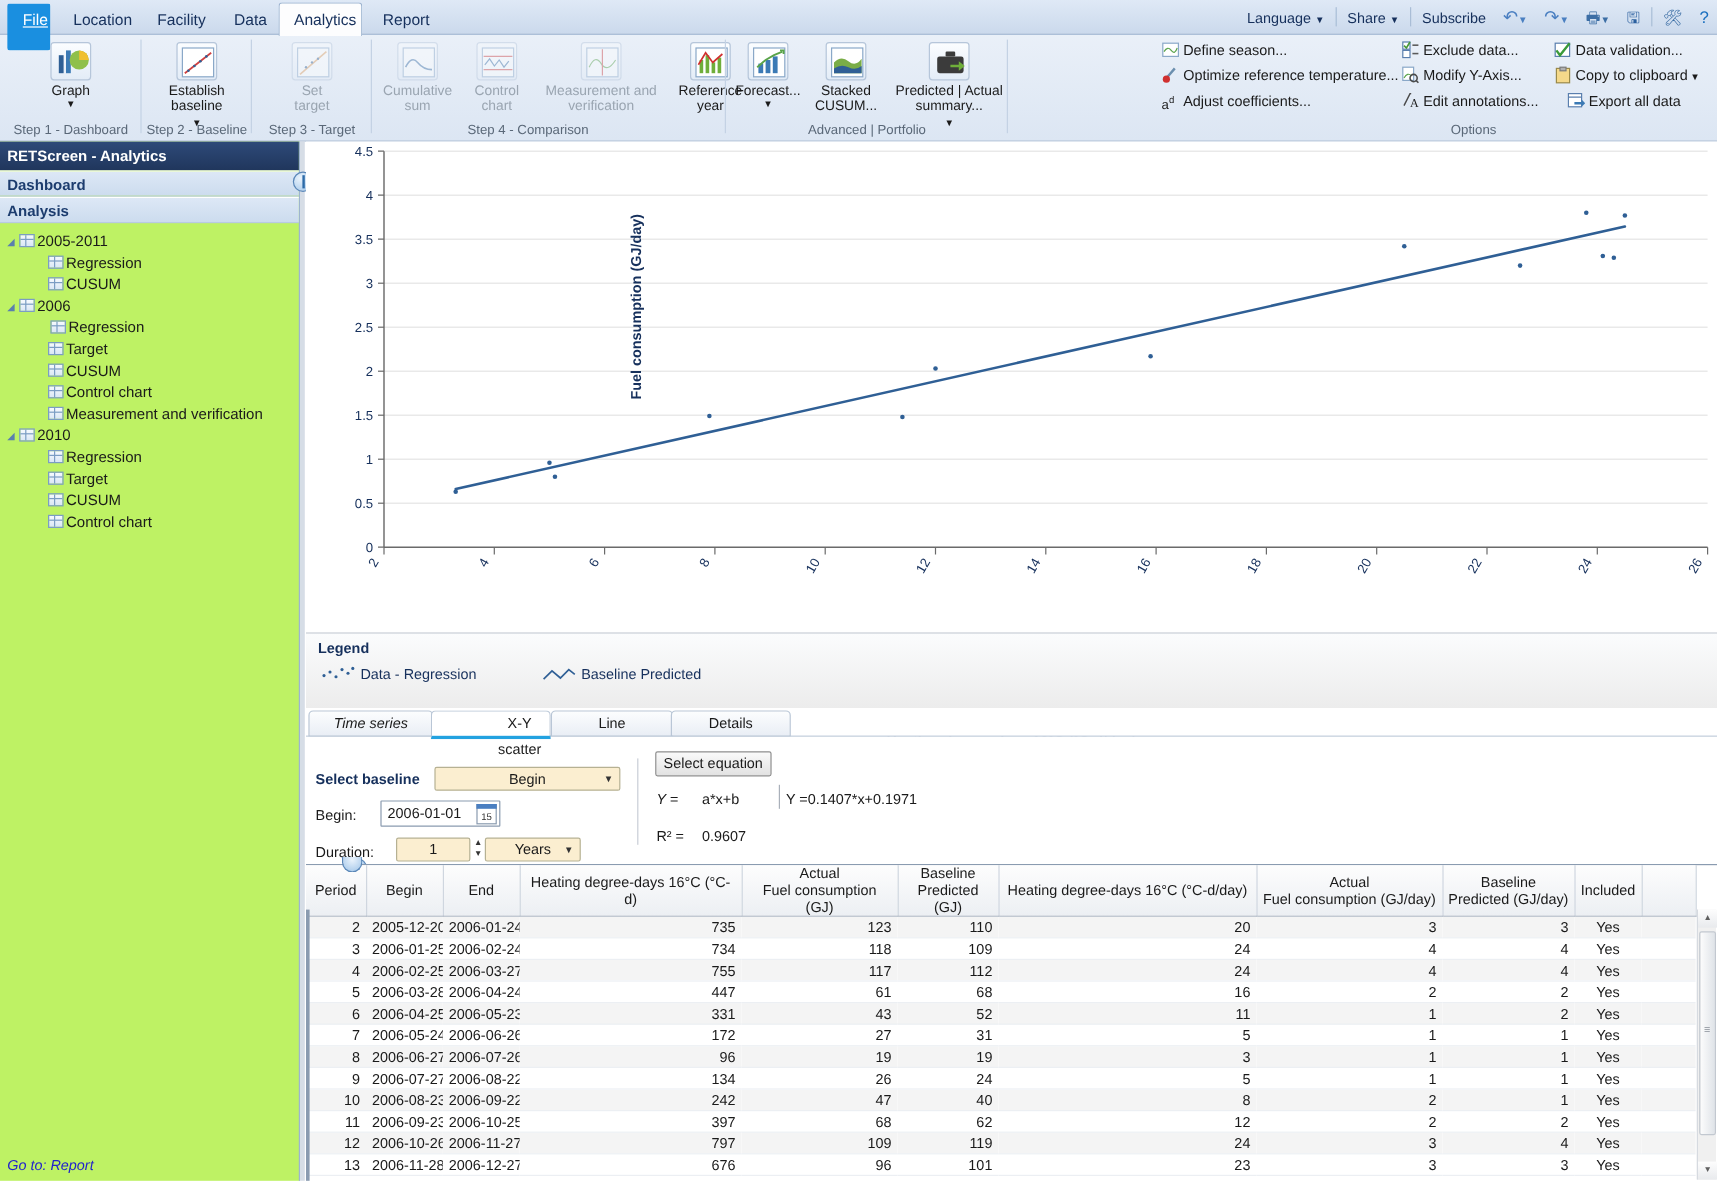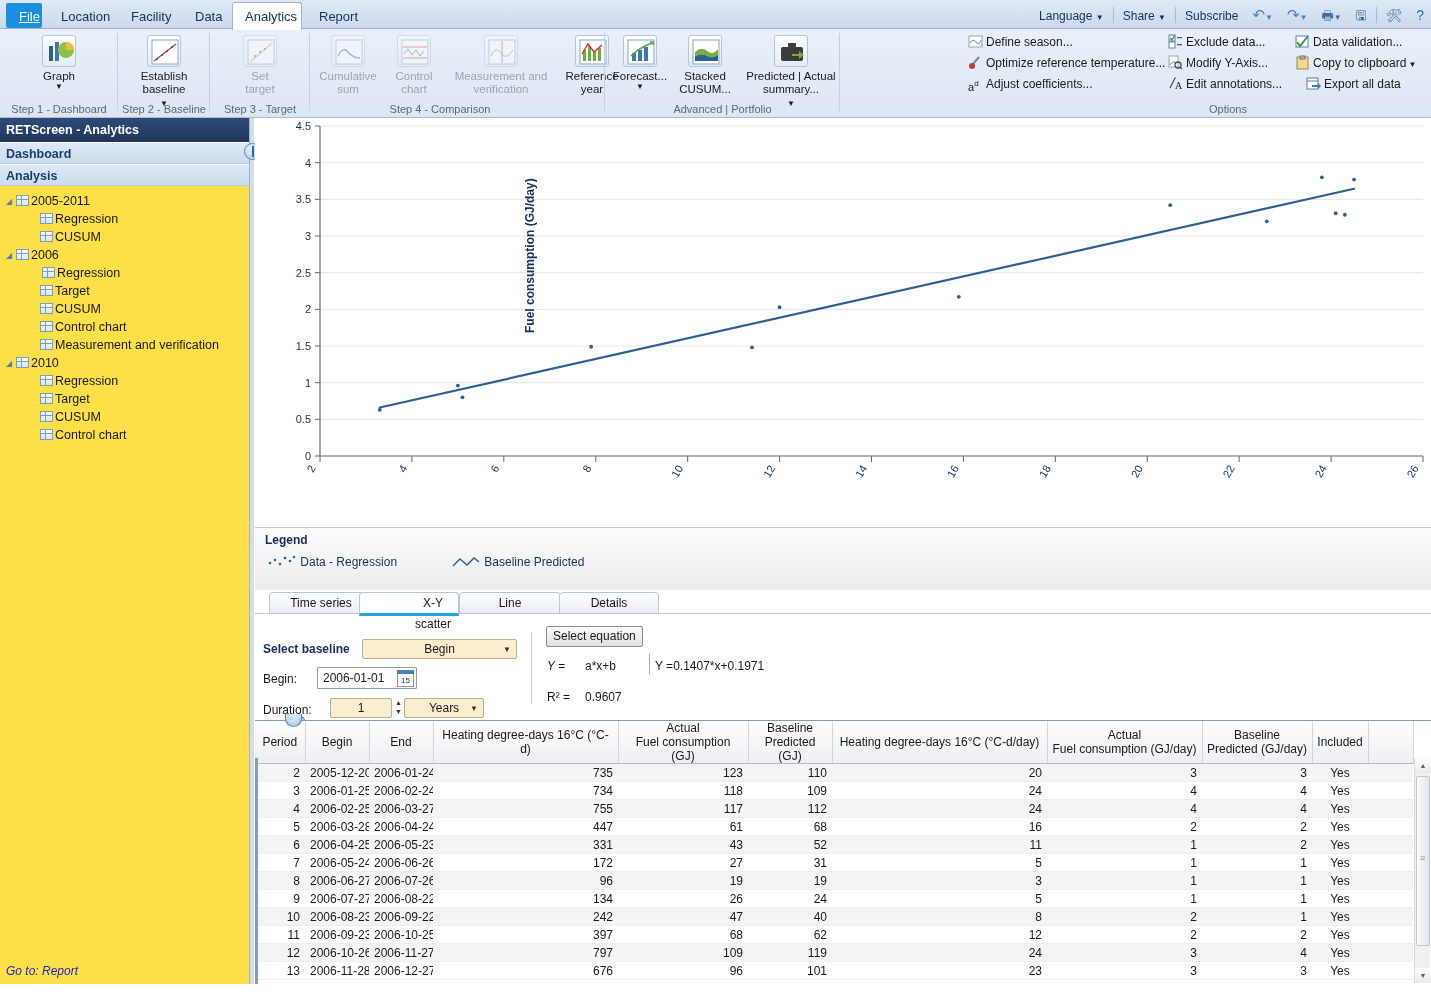--- a/index.html
+++ b/index.html
@@ -26,21 +26,21 @@
     border-bottom: 1px solid #9db4d0;
   }
   .rtab {
     position: absolute; top: 2px; height: 27px; line-height: 27px;
     padding: 0 12px; font-size: 13px; color: #16305c; cursor: default;
     border: 1px solid transparent; border-bottom: none;
     border-radius: 3px 3px 0 0; text-align: center;
   }
   .rtab.file {
     background: #1a8fe0; color: #fff; left: 6px; top: 3px;
-    height: 25px; line-height: 25px; border-radius: 2px; text-decoration: underline;
+    height: 39px; line-height: 25px; border-radius: 2px; text-decoration: underline;
   }
   .rtab.active {
     background: #fdfdfe; border-color: #9db4d0; color: #16305c;
     height: 28px; line-height: 28px; top: 2px;
   }
   #ribbon-body { position: absolute; left: 0; top: 29px; width: 1431px; height: 88px; }
 
   .rgroup { position: absolute; top: 0; height: 88px; }
   .rgroup-label {
     position: absolute; bottom: 2px; width: 100%; text-align: center;
@@ -85,21 +85,21 @@
   #quickbar .qitem { display: inline-block; padding: 0 7px; cursor: default; }
   #quickbar .qsep {
     display: inline-block; width: 1px; height: 16px; vertical-align: -3px;
     background: #a9bdd6; margin: 0 2px;
   }
   .qcaret { font-size: 8px; }
 
   
   #leftnav {
     position: absolute; left: 0; top: 118px; width: 250px; height: 866px;
-    background: #fde047; border-right: 1px solid #9db4d0;
+    background: #bef264; border-right: 1px solid #9db4d0;
   }
   #nav-title {
     height: 24px; line-height: 24px; padding-left: 6px;
     background: linear-gradient(#2e4a79, #20365c);
     color: #fff; font-size: 12.5px; font-weight: bold;
   }
   .nav-header {
     height: 22px; line-height: 22px; padding-left: 6px;
     background: linear-gradient(#dde8f6, #ccdcee);
     color: #1c3c6e; font-weight: bold; font-size: 12.5px;
@@ -704,21 +704,21 @@
       <span style="display:inline-block;vertical-align:-3px;">
         <svg width="30" height="13" viewBox="0 0 30 13">
           <path d="M2 10 L9 3 L16 9 L23 2 L28 6" stroke="#2f5f95" fill="none" stroke-width="1.4"></path>
         </svg>
       </span>
       <span>Baseline Predicted</span>
     </div>
   </div>
 
   <div id="tabbar">
-    <div class="gtab" style="left:14px;width:104px;">Time series</div>
+    <div class="gtab" style="left:2px;width:104px;font-style:italic;">Time series</div>
     <div class="gtab active" style="left:104px;width:100px;">X-Y scatter</div>
     <div class="gtab" style="left:204px;width:102px;">Line</div>
     <div class="gtab" style="left:304px;width:100px;">Details</div>
   </div>
 
   <div id="formpane">
     <div class="flabel bold" style="left:8px;top:28px;">Select baseline</div>
     <div class="combo" style="left:107px;top:25px;width:155px;">
       <span>Begin</span>
       <span class="cb-caret">▼</span>

